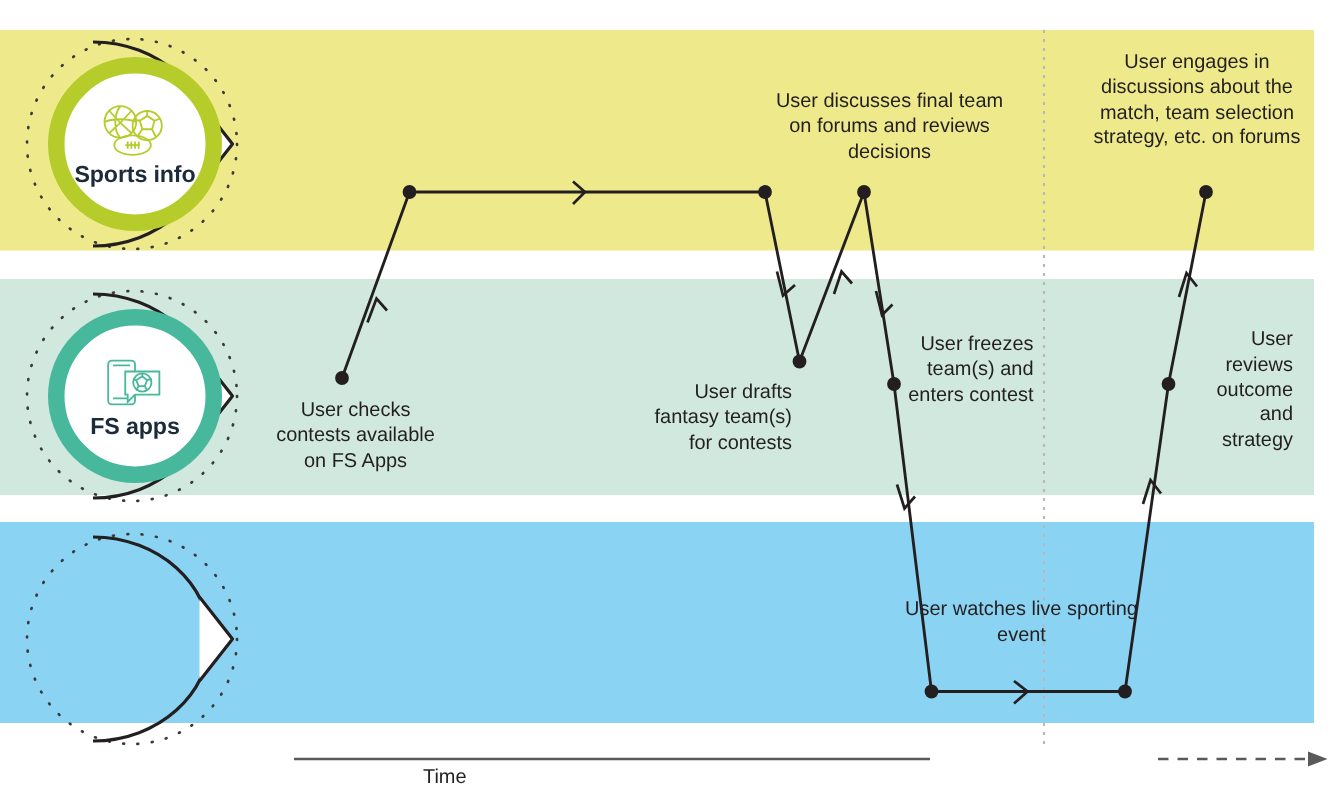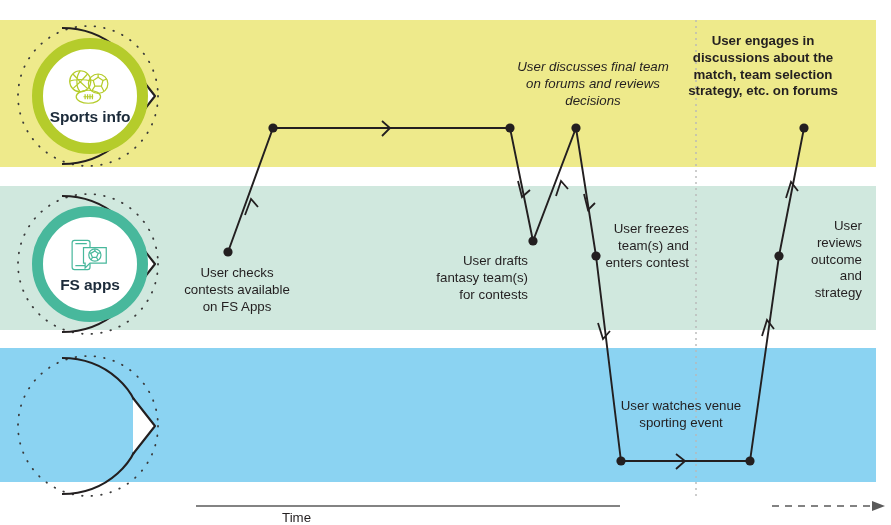--- a/index.html
+++ b/index.html
@@ -34,22 +34,22 @@
   #badge-match{left:14px;top:352px;}
   #badge-match .ring{border:11px solid #4aaee8;}
 
   
   .note{position:absolute;font-size:13.3px;line-height:1.26;color:#231f20;}
   .note.c{text-align:center;}
   .note.r{text-align:right;margin-top:32px;}
   .note.l{text-align:right;}
 
   #note-research{left:283px;top:41px;width:216px;}
-  #note-discuss {left:517px;top:59px;width:152px;font-style:italic;}
-  #note-engage  {left:680px;top:33px;width:166px;font-weight:bold;}
+  #note-discuss {left:517px;top:59px;width:152px;}
+  #note-engage  {left:715px;top:33px;width:166px;}
   #note-checks  {left:178px;top:265px;width:118px;}
   #note-drafts  {left:425px;top:221px;width:103px;}
   #note-freezes {left:605px;top:221px;width:84px;}
   #note-reviews {left:790px;top:218px;width:72px;}
   #note-watches {left:601px;top:398px;width:160px;}
 
   
   #axis{position:absolute;left:196px;top:498px;width:695px;height:27px;}
   #time-label{position:absolute;left:256px;top:510px;font-size:13.3px;color:#231f20;margin-left:26px;}
   #live-pill{position:absolute;left:615px;top:495px;width:155px;height:23px;
@@ -169,21 +169,21 @@
       <path d="M113,44 L135,72 L113,100" fill="#ffffff" stroke="#231f20" stroke-width="2.1" stroke-linejoin="round"></path>
     </svg>
   </div>
 
   <div class="note c" id="note-discuss">User discusses final team on forums and reviews decisions</div>
   <div class="note c" id="note-engage">User engages in discussions about the match, team selection strategy, etc. on forums</div>
   <div class="note c" id="note-checks">User checks contests available on FS Apps</div>
   <div class="note r" id="note-drafts">User drafts fantasy team(s) for contests</div>
   <div class="note l" id="note-freezes">User freezes team(s) and enters contest</div>
   <div class="note l" id="note-reviews">User reviews outcome and strategy</div>
-  <div class="note c" id="note-watches">User watches venue sporting event</div>
+  <div class="note c" id="note-watches">User watches live sporting event</div>
 
   <svg id="axis" viewBox="0 0 695 27">
     <line x1="0" y1="8" x2="424" y2="8" stroke="#5a5a5a" stroke-width="1.7"></line>
     <line x1="576" y1="8" x2="676" y2="8" stroke="#5a5a5a" stroke-width="1.7" stroke-dasharray="7,6"></line>
     <path d="M676,3 L689,8 L676,13 Z" fill="#5a5a5a"></path>
   </svg>
 
   <div id="live-pill">
     <span>Live match</span>
   </div>

